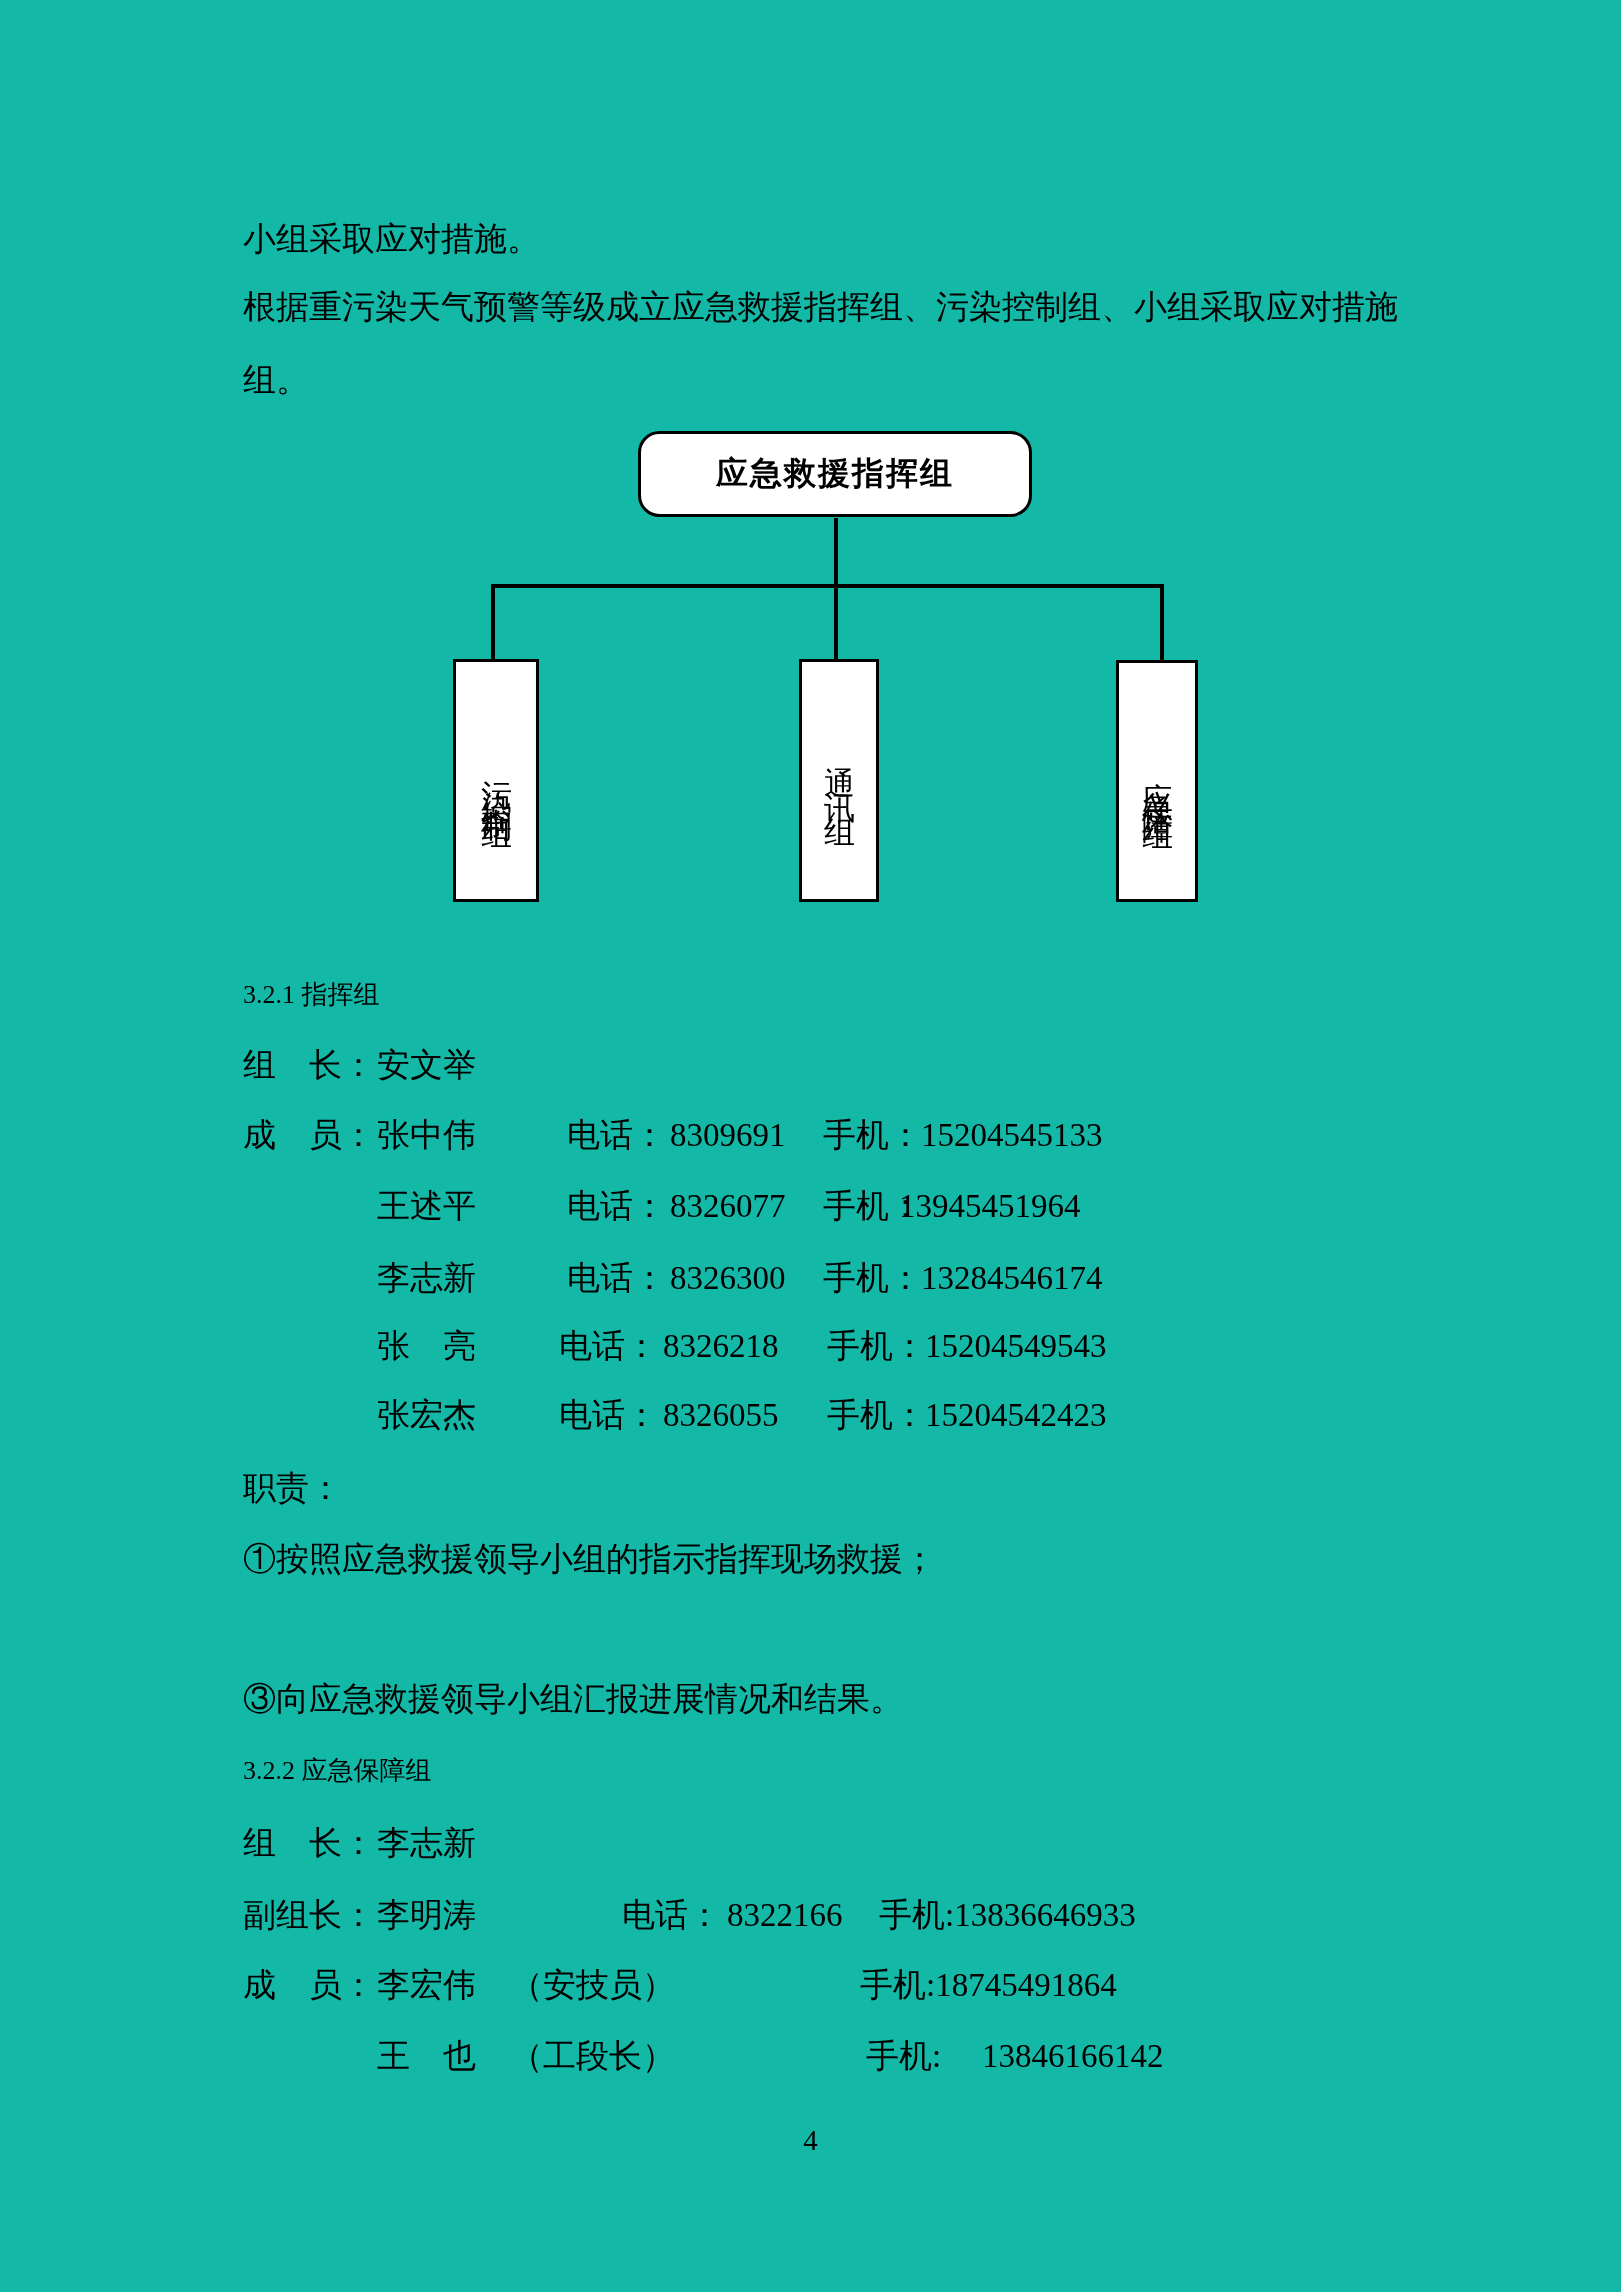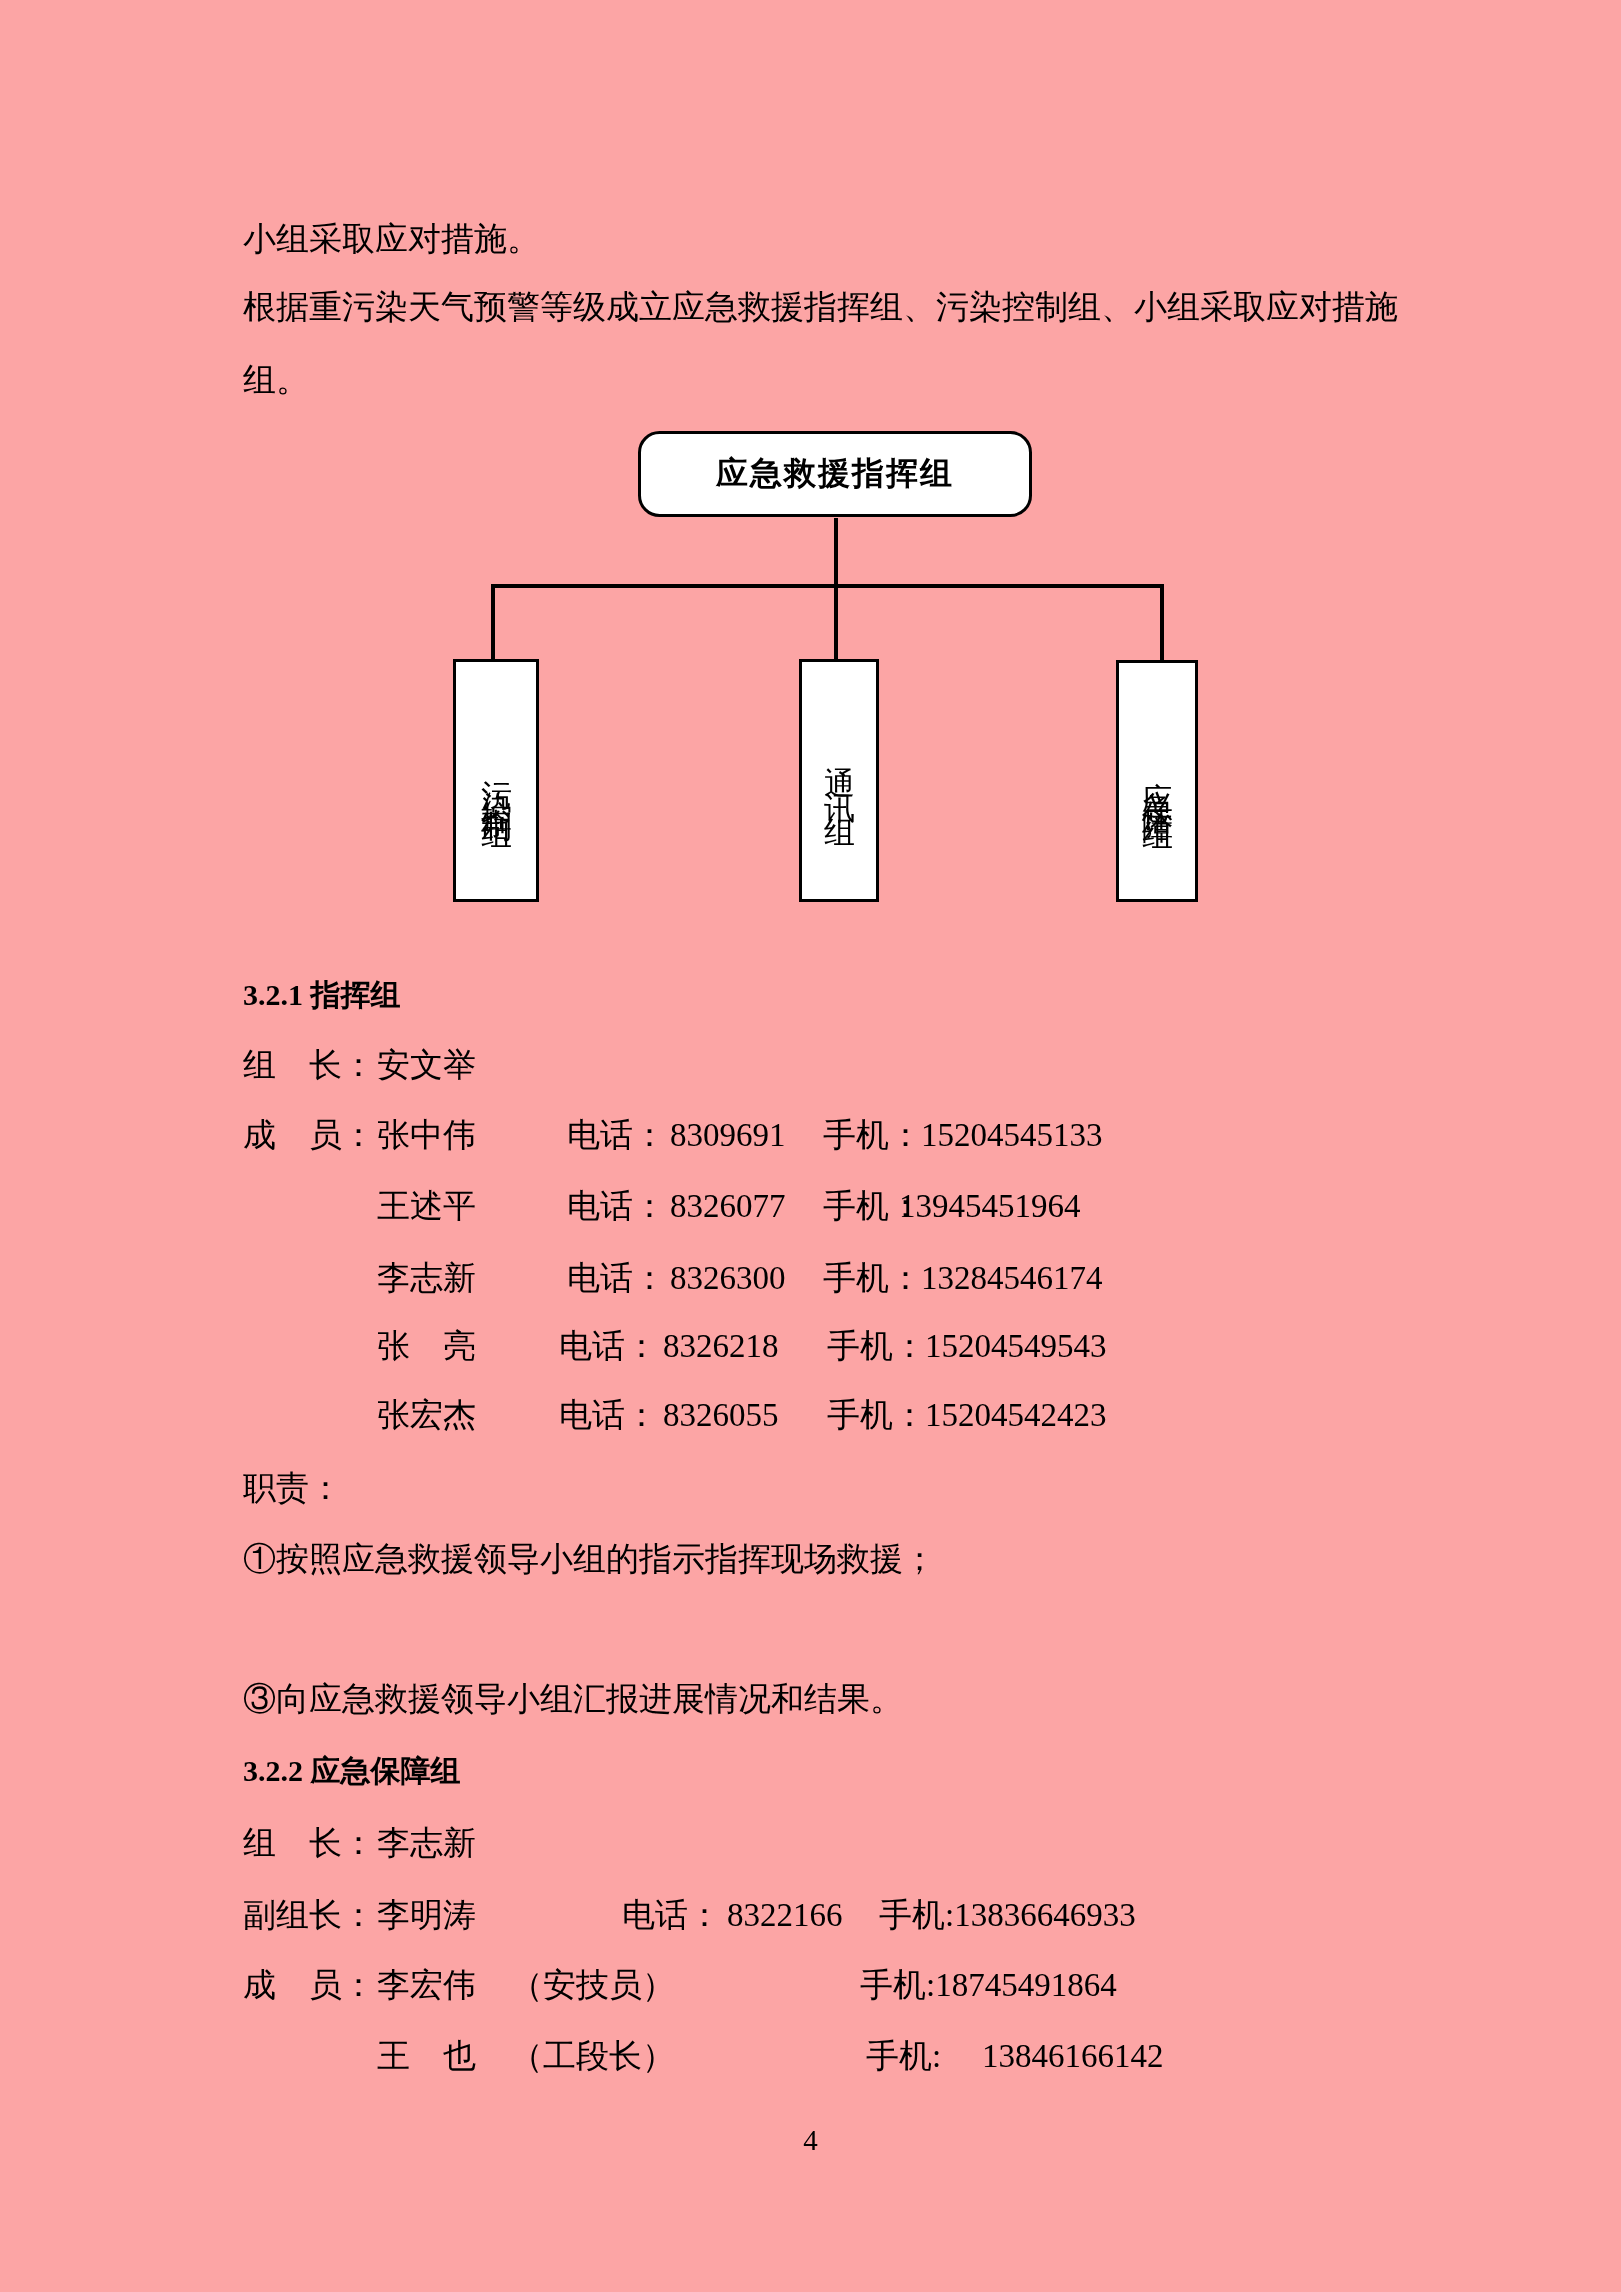--- a/index.html
+++ b/index.html
@@ -4,35 +4,35 @@
 <style>
   html, body {
     margin: 0;
     padding: 0;
     background: #ffffff;
   }
   .page {
     position: relative;
     width: 1621px;
     height: 2293px;
-    background: #fca5a5;
+    background: #14b8a6;
     font-family: "Liberation Serif", serif;
     color: #000000;
     overflow: hidden;
   }
   .trow {
     position: absolute;
     left: 243px;
     font-size: 33px;
     line-height: 43px;
     white-space: pre;
   }
   .heading {
-    font-weight: bold;
-    font-size: 30px;
+    font-weight: normal;
+    font-size: 26px;
   }
   .cell {
     position: absolute;
     top: 0;
     font-size: 33px;
     line-height: 43px;
     white-space: pre;
   }
   .rowbox {
     position: absolute;

